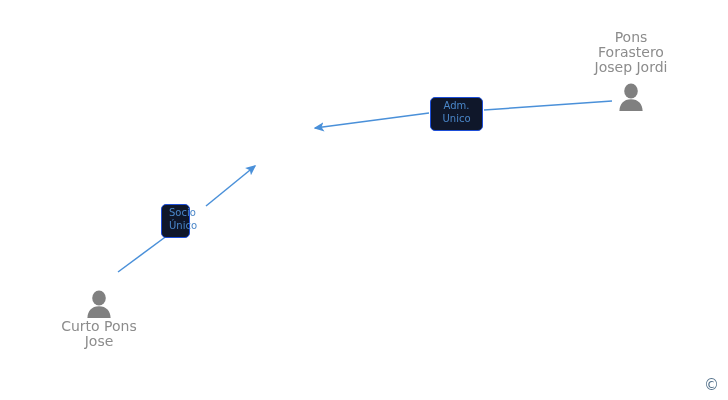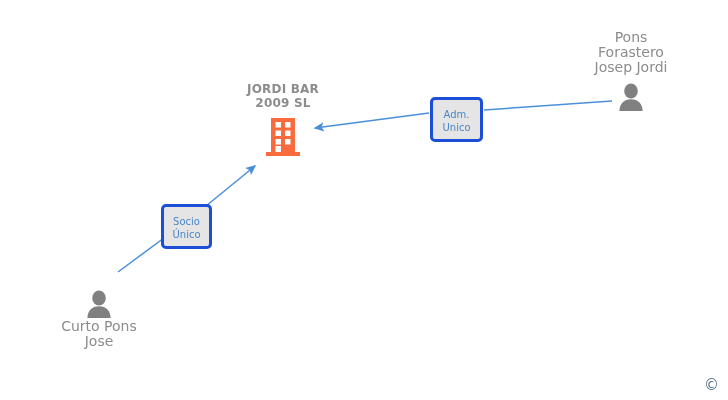--- a/index.html
+++ b/index.html
@@ -75,40 +75,40 @@
     display: flex;
     align-items: flex-end;
     justify-content: center;
   }
   .person-node.top-right .person-icon-wrap { margin-top: 4px; }
   .person-node.bottom-left .person-label { margin-top: 1px; }
 
   
   .edge-label {
     position: absolute;
-    border: 3px solid #1d4ed8;
+    border: 1px solid #1d4ed8;
     border-radius: 5px;
-    background: #e5e5e5;
+    background: #0f172a;
     color: #4a86c8;
     font-size: 10px;
     line-height: 13px;
     text-align: center;
-    padding: 8px 7px 5px 7px;
+    padding: 1px 7px 5px 7px;
     white-space: pre-line;
     box-sizing: border-box;
   }
   .edge-label.adm {
     left: 430px;
     top: 97px;
     width: 53px;
   }
   .edge-label.socio {
     left: 161px;
     top: 204px;
-    width: 51px;
+    width: 29px;
   }
 
   
   .watermark {
     position: absolute;
     right: 9px;
     bottom: 7px;
     display: flex;
     align-items: center;
     gap: 5px;
@@ -147,41 +147,20 @@
       <line x1="612" y1="101" x2="484" y2="110" stroke="#4a90d9" stroke-width="1.5"></line>
       <line x1="429" y1="113" x2="315" y2="128" stroke="#4a90d9" stroke-width="1.5" marker-end="url(#arrowhead)"></line>
     </g>
 
     <g>
       <line x1="118" y1="272" x2="168" y2="235" stroke="#4a90d9" stroke-width="1.5"></line>
       <line x1="206" y1="206" x2="255" y2="166" stroke="#4a90d9" stroke-width="1.5" marker-end="url(#arrowhead)"></line>
     </g>
   </svg>
 
-  <div class="company-node">
-    <div class="company-title">JORDI BAR
-2009 SL</div>
-    <div class="building-wrap">
-      <svg width="34" height="40" viewBox="0 0 34 40" xmlns="http://www.w3.org/2000/svg">
-
-        <rect x="5" y="1" width="24" height="34" fill="#f96a3c"></rect>
-
-        <rect x="0" y="35" width="34" height="4" fill="#f96a3c"></rect>
-
-        <rect x="9.5" y="5" width="5.5" height="5.5" fill="#ffffff"></rect>
-        <rect x="19" y="5" width="5.5" height="5.5" fill="#ffffff"></rect>
-        <rect x="9.5" y="13.5" width="5.5" height="5.5" fill="#ffffff"></rect>
-        <rect x="19" y="13.5" width="5.5" height="5.5" fill="#ffffff"></rect>
-        <rect x="9.5" y="22" width="5.5" height="5.5" fill="#ffffff"></rect>
-        <rect x="19" y="22" width="5.5" height="5.5" fill="#ffffff"></rect>
-
-        <rect x="9.5" y="29" width="5.5" height="6" fill="#ffffff"></rect>
-      </svg>
-    </div>
-  </div>
 
   <div class="person-node top-right">
     <div class="person-label">Pons
 Forastero
 Josep Jordi</div>
     <div class="person-icon-wrap">
       <svg width="30" height="28" viewBox="0 0 30 28" xmlns="http://www.w3.org/2000/svg">
         <ellipse cx="15" cy="8" rx="6.8" ry="7.6" fill="#808080"></ellipse>
         <path d="M15 16.2 C7.6 16.2 3.6 21 3.4 28 L26.6 28 C26.4 21 22.4 16.2 15 16.2 Z" fill="#808080"></path>
       </svg>

